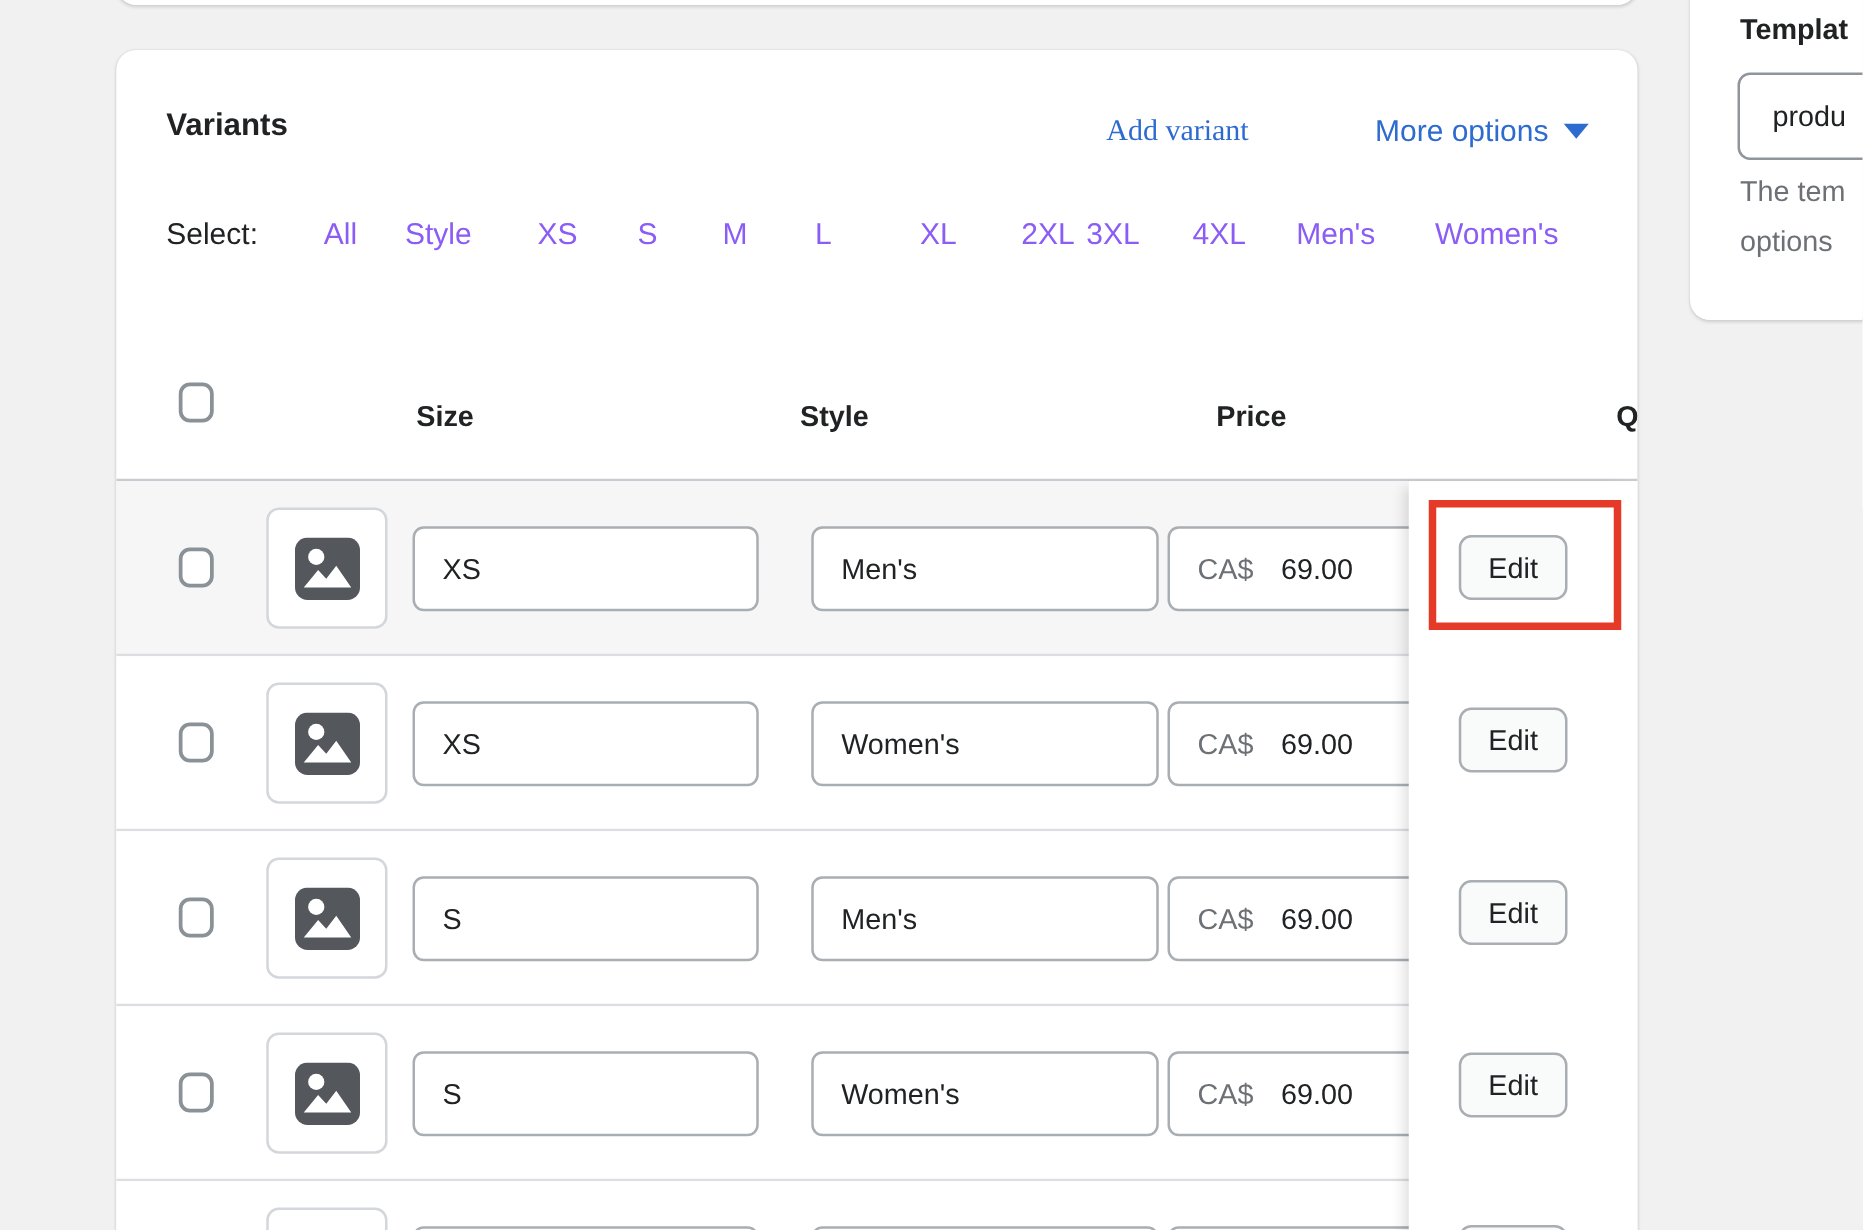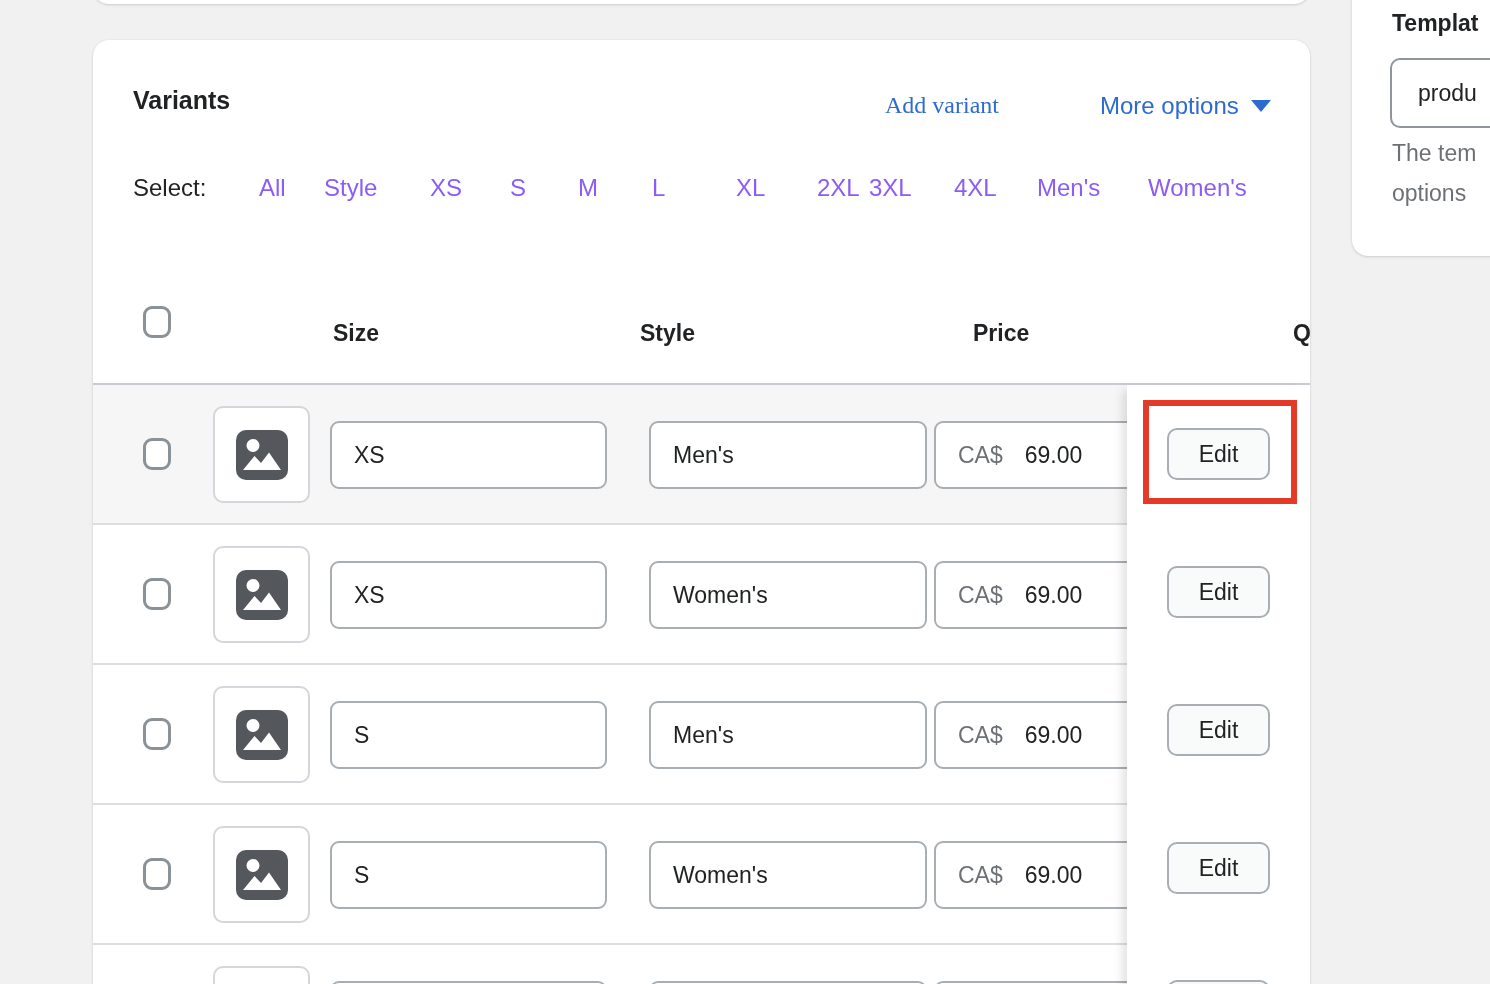--- a/index.html
+++ b/index.html
@@ -64,21 +64,21 @@
   }
   .price-prefix{color:#6d7175;margin-right:22px;}
   .price-value{color:#202223;white-space:nowrap;}
 
   
   #sticky-col{
     position:absolute;left:1034px;top:345px;width:183px;height:755px;background:#ffffff;
     box-shadow:-9px 0 10px -5px rgba(0,0,0,0.13);
   }
   .edit-btn{
-    position:absolute;left:40px;width:103px;height:52px;box-sizing:border-box;
+    position:absolute;left:40px;width:87px;height:52px;box-sizing:border-box;
     background:#f9fafa;border:2px solid #a9aeb3;border-radius:10px;
     display:flex;align-items:center;justify-content:center;
     font-size:23px;color:#202223;cursor:pointer;
   }
   #annotation-box{
     position:absolute;left:1050px;top:360px;width:154px;height:104px;box-sizing:border-box;
     border:6px solid #e53a27;pointer-events:none;
   }
 
   

